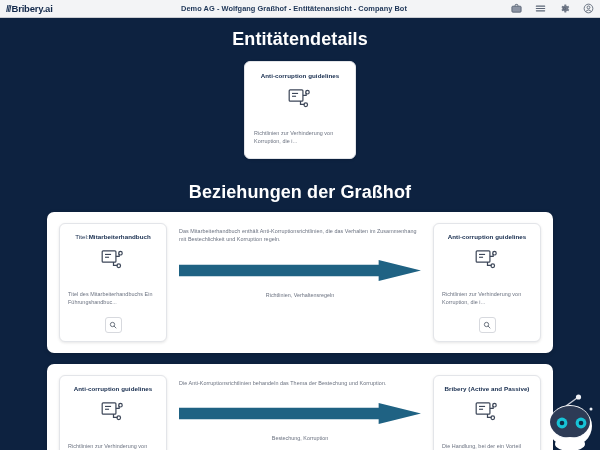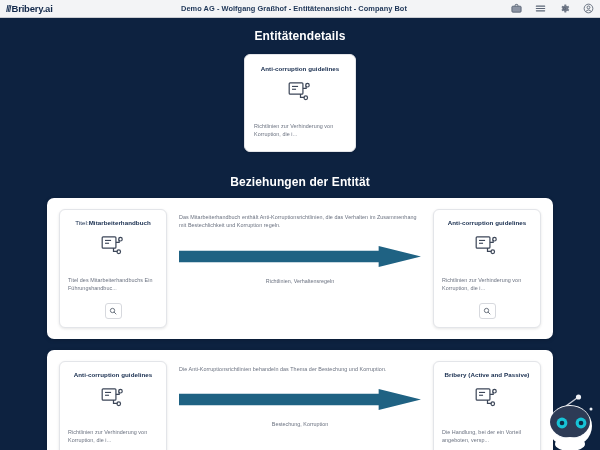--- a/index.html
+++ b/index.html
@@ -28,21 +28,21 @@
     font-size: 7.4px; color: #1d3557; font-weight: 700; letter-spacing: 0.05px;
     pointer-events: none;
   }
   .topbar-icons { margin-left: auto; display: flex; align-items: center; gap: 13px; z-index: 2; }
   .ticon { width: 11px; height: 11px; display: block; color: #5a6475; }
   .ticon svg { display: block; width: 100%; height: 100%; }
 
   
   .section-title {
     text-align: center; color: #ffffff; font-weight: 700;
-    font-size: 12px; letter-spacing: 0.1px;
+    font-size: 18px; letter-spacing: 0.1px;
   }
   #entity-details-title { margin-top: 11px; }
   #relations-title { margin-top: 23px; margin-bottom: 9px; }
 
   
   .entity-card-wrap { display: flex; justify-content: center; margin-top: 11px; }
   .card {
     background: #ffffff;
     border: 1px solid #e3e5e9;
     border-radius: 6px;
@@ -148,21 +148,21 @@
           <path d="M18 8 h4 v-3.5"></path>
           <path d="M15 15 v4 h5"></path>
           <circle cx="23.6" cy="4" r="2.2"></circle>
           <circle cx="21.5" cy="19.5" r="2.2"></circle>
         </svg>
       </div>
       <div class="card-desc">Richtlinien zur Verhinderung von Korruption, die i...</div>
     </div>
   </div>
 
-  <div class="section-title" id="relations-title">Beziehungen der Entität</div>
+  <div class="section-title" id="relations-title">Beziehungen der Graßhof</div>
 
   <div class="rel-panel">
     <div class="card rel-card">
       <div class="card-title">
         <span class="lbl">Titel:</span><span>Mitarbeiterhandbuch</span>
       </div>
       <div class="card-icon">
         <svg viewBox="0 0 30 26" fill="none" stroke="#3c4658" stroke-width="1.5">
           <rect x="1" y="1" width="17" height="14" rx="1.2"></rect>
           <line x1="4.5" y1="5.5" x2="12" y2="5.5" stroke-width="1.4"></line>

